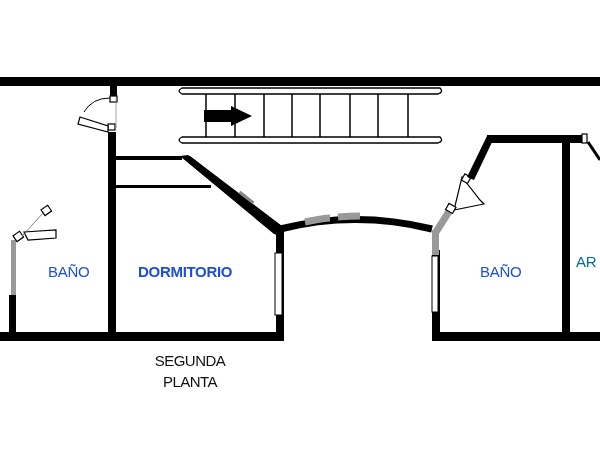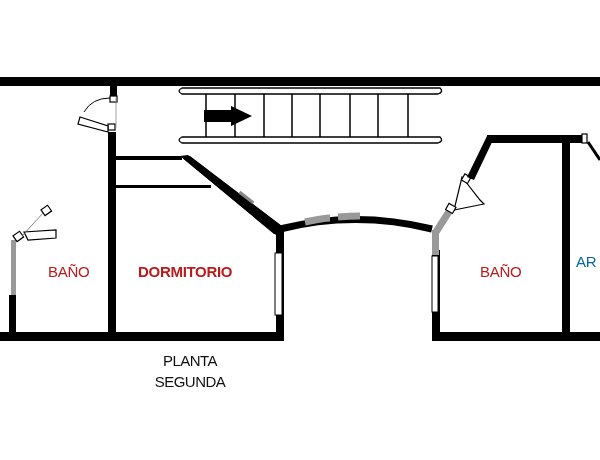--- a/index.html
+++ b/index.html
@@ -1,18 +1,18 @@
 <!DOCTYPE html>
 <html><head>
 <meta charset="utf-8">
 <style>
   html, body { margin:0; padding:0; background:#ffffff; }
   body { width:600px; height:460px; position:relative; overflow:hidden; font-family:"Liberation Sans", sans-serif; }
   #plan { position:absolute; left:0; top:0; width:600px; height:460px; }
-  .lbl { position:absolute; font-family:"Liberation Sans", sans-serif; font-size:15px; color:#b91c1c; letter-spacing:-0.3px; white-space:nowrap; }
+  .lbl { position:absolute; font-family:"Liberation Sans", sans-serif; font-size:15px; color:#1d4ed8; letter-spacing:-0.3px; white-space:nowrap; }
   .lbl.faint { color:#0369a1; }
   .caption { position:absolute; left:135px; top:350px; width:110px; text-align:center; font-family:"Liberation Sans", sans-serif; font-size:15px; color:#111; line-height:21px; letter-spacing:-0.5px; }
 </style>
 </head>
 <body>
 
 <svg id="plan" viewBox="0 0 600 460" xmlns="http://www.w3.org/2000/svg">
 
   <rect x="0" y="77" width="600" height="9" fill="#000"></rect>
 
@@ -81,15 +81,15 @@
     <polygon points="204,110 231,110 231,106 252,116 231,126 231,122 204,122" fill="#000"></polygon>
   </g>
 </svg>
 
 <div class="lbl" style="left:48px; top:263px;">BAÑO</div>
 <div class="lbl" style="left:138px; top:263px;font-weight:bold;">DORMITORIO</div>
 <div class="lbl" style="left:480px; top:263px;">BAÑO</div>
 <div class="lbl faint" style="left:576px; top:253px;">AR</div>
 
 <div class="caption">
+  <div>SEGUNDA</div>
   <div>PLANTA</div>
-  <div>SEGUNDA</div>
 </div>
 
 </body></html>

